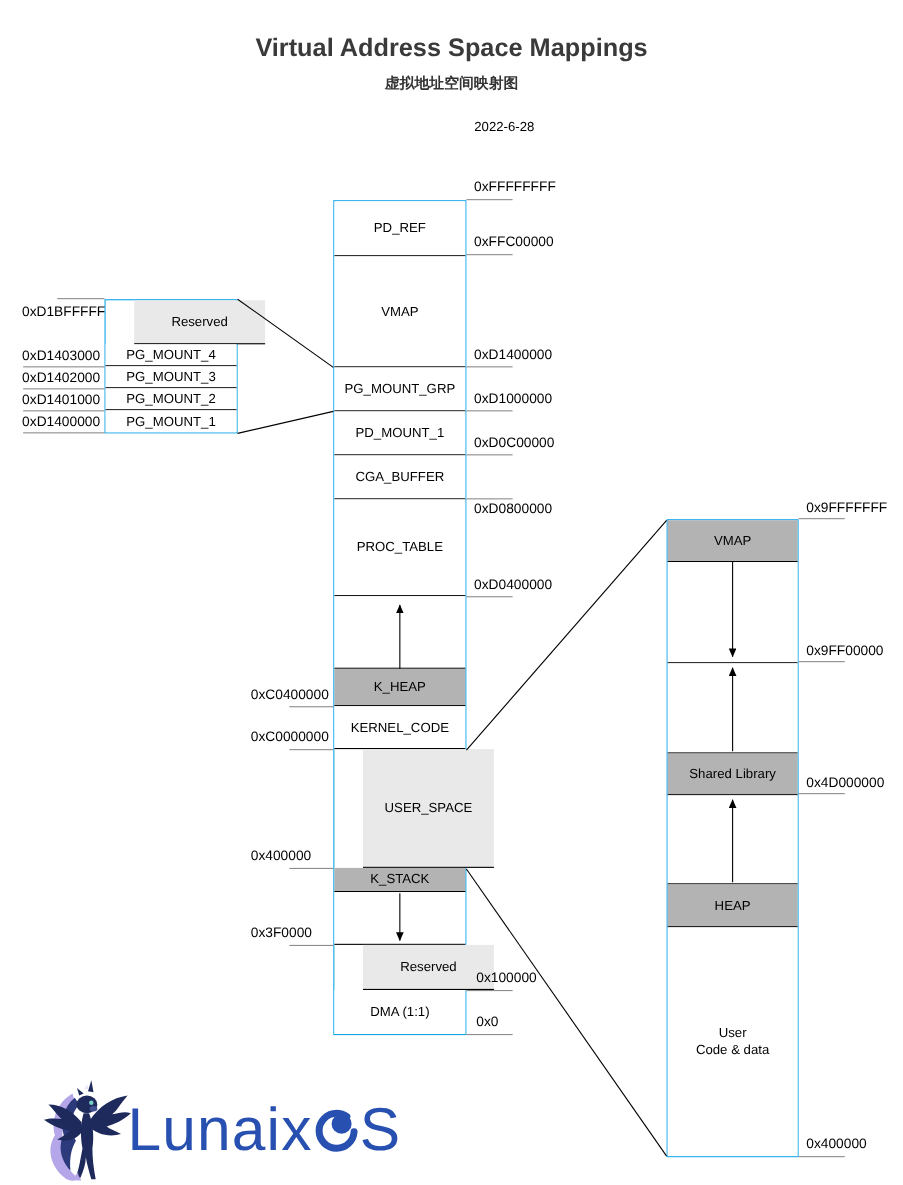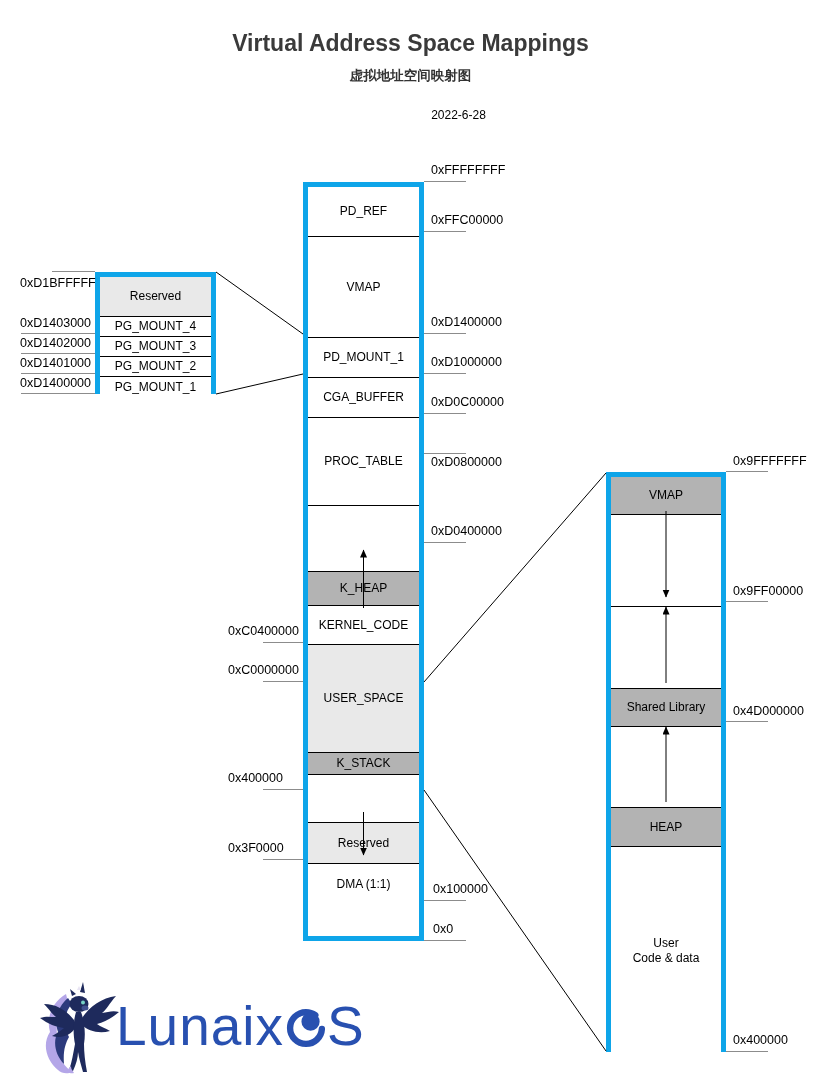--- a/index.html
+++ b/index.html
@@ -3,27 +3,27 @@
 <meta charset="utf-8">
 <style>
   html,body{margin:0;padding:0;background:#ffffff;}
   body{width:821px;height:1077px;position:relative;overflow:hidden;
        font-family:"Liberation Sans","DejaVu Sans",sans-serif;color:#000;}
   .hdr{position:absolute;left:0;width:821px;text-align:center;}
   #title{top:30px;font-size:23px;font-weight:bold;color:#3a3a3a;}
   #subtitle{top:67px;font-size:13.5px;font-weight:bold;color:#333;}
   #date{top:108px;font-size:12px;color:#000000;margin-left:48px;}
 
-  .col{position:absolute;border:5px solid #0ea5e9;box-sizing:border-box;background:#fff;z-index:2;}
+  .col{position:absolute;border:1px solid #0ea5e9;box-sizing:border-box;background:#fff;z-index:2;}
   .region{position:relative;width:100%;box-sizing:border-box;border-bottom:1px solid #000;
           display:flex;align-items:center;justify-content:center;
           font-size:12px;text-align:center;background:#fff;white-space:pre-line;line-height:1.25;}
   .region.last{border-bottom:none;}
   .fill-gray{background:var(--gray,#b3b3b3);}
-  .fill-light{background:var(--lightgray,#e9e9e9);}
+  .fill-light{background:var(--lightgray,#e9e9e9);margin-left:26px;}
 
   .addr{position:absolute;font-size:12.5px;white-space:nowrap;z-index:3;}
   .addr.r{text-align:center;}
   .addr.l{width:69px;text-align:left;}
   .addr.lb{width:71px;text-align:right;}
   .aline{position:absolute;height:1px;background:#8c8c8c;z-index:3;}
 
   #overlay{position:absolute;left:0;top:0;z-index:4;pointer-events:none;}
 
   #logo{position:absolute;left:36px;top:982px;z-index:2;}
@@ -34,20 +34,21 @@
 </head>
 <body>
 
 <div class="hdr" id="title">Virtual Address Space Mappings</div>
 <div class="hdr" id="subtitle">虚拟地址空间映射图</div>
 <div class="hdr" id="date">2022-6-28</div>
 
 <div class="col" style="left:303px;top:182px;width:121px;height:759px;">
   <div class="region" style="height:50px">PD_REF</div>
   <div class="region" style="height:101px">VMAP</div>
+  <div class="region" style="height:40px">PG_MOUNT_GRP</div>
   <div class="region" style="height:40px">PD_MOUNT_1</div>
   <div class="region" style="height:40px">CGA_BUFFER</div>
   <div class="region" style="height:88px">PROC_TABLE</div>
   <div class="region" style="height:66px"></div>
   <div class="region fill-gray" style="height:34px">K_HEAP</div>
   <div class="region" style="height:39px">KERNEL_CODE</div>
   <div class="region fill-light" style="height:108px">USER_SPACE</div>
   <div class="region fill-gray" style="height:22px">K_STACK</div>
   <div class="region" style="height:48px"></div>
   <div class="region fill-light" style="height:41px">Reserved</div>

